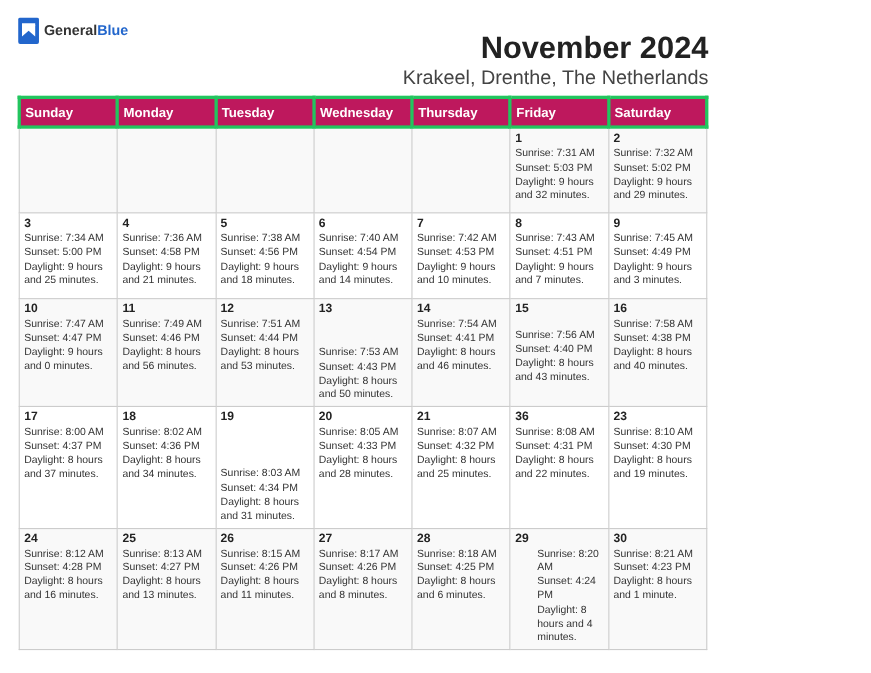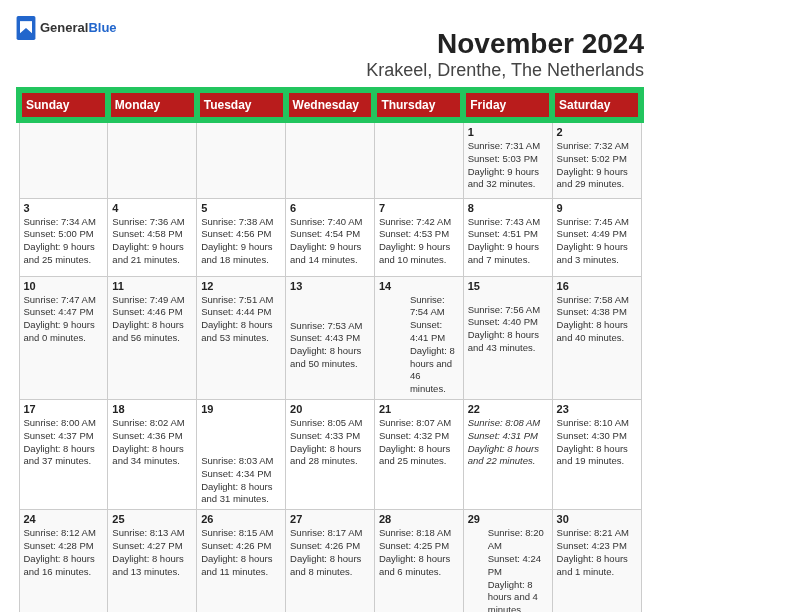--- a/index.html
+++ b/index.html
@@ -43,27 +43,27 @@
       font-size: 18px;
       font-weight: normal;
       color: #444;
     }
     table {
       width: 100%;
       border-collapse: collapse;
       table-layout: fixed;
     }
     thead tr th {
-      background-color: #b91c1c;
+      background-color: #be185d;
       color: #fff;
       font-size: 12px;
       font-weight: bold;
       padding: 5px 4px;
       text-align: left;
-      border: 6px solid #22c55e;
+      border: 3px solid #22c55e;
     }
     tbody tr td {
       border: 1px solid #ccc;
       vertical-align: top;
       padding: 3px 4px;
       font-size: 10px;
       color: #222;
       height: 78px;
       background: #fff;
     }
@@ -203,21 +203,21 @@
 Daylight: 8 hours and 53 minutes.</div>
           </td>
           <td>
             <div class="day-num">13</div>
             <div class="day-info" style="white-space: pre-line; margin-top: 28px;">Sunrise: 7:53 AM
 Sunset: 4:43 PM
 Daylight: 8 hours and 50 minutes.</div>
           </td>
           <td>
             <div class="day-num">14</div>
-            <div class="day-info" style="white-space: pre-line; margin-left: 31px;">Sunrise: 7:54 AM
+            <div class="day-info" style="white-space: pre-line;">Sunrise: 7:54 AM
 Sunset: 4:41 PM
 Daylight: 8 hours and 46 minutes.</div>
           </td>
           <td>
             <div class="day-num">15</div>
             <div class="day-info" style="white-space: pre-line; margin-top: 12px;">Sunrise: 7:56 AM
 Sunset: 4:40 PM
 Daylight: 8 hours and 43 minutes.</div>
           </td>
           <td>
@@ -252,22 +252,22 @@
 Sunset: 4:33 PM
 Daylight: 8 hours and 28 minutes.</div>
           </td>
           <td>
             <div class="day-num">21</div>
             <div class="day-info" style="white-space: pre-line;">Sunrise: 8:07 AM
 Sunset: 4:32 PM
 Daylight: 8 hours and 25 minutes.</div>
           </td>
           <td>
-            <div class="day-num">22</div>
-            <div class="day-info" style="white-space: pre-line; font-style: italic;">Sunrise: 8:08 AM
+            <div class="day-num">36</div>
+            <div class="day-info" style="white-space: pre-line;">Sunrise: 8:08 AM
 Sunset: 4:31 PM
 Daylight: 8 hours and 22 minutes.</div>
           </td>
           <td>
             <div class="day-num">23</div>
             <div class="day-info" style="white-space: pre-line;">Sunrise: 8:10 AM
 Sunset: 4:30 PM
 Daylight: 8 hours and 19 minutes.</div>
           </td>
         </tr>

